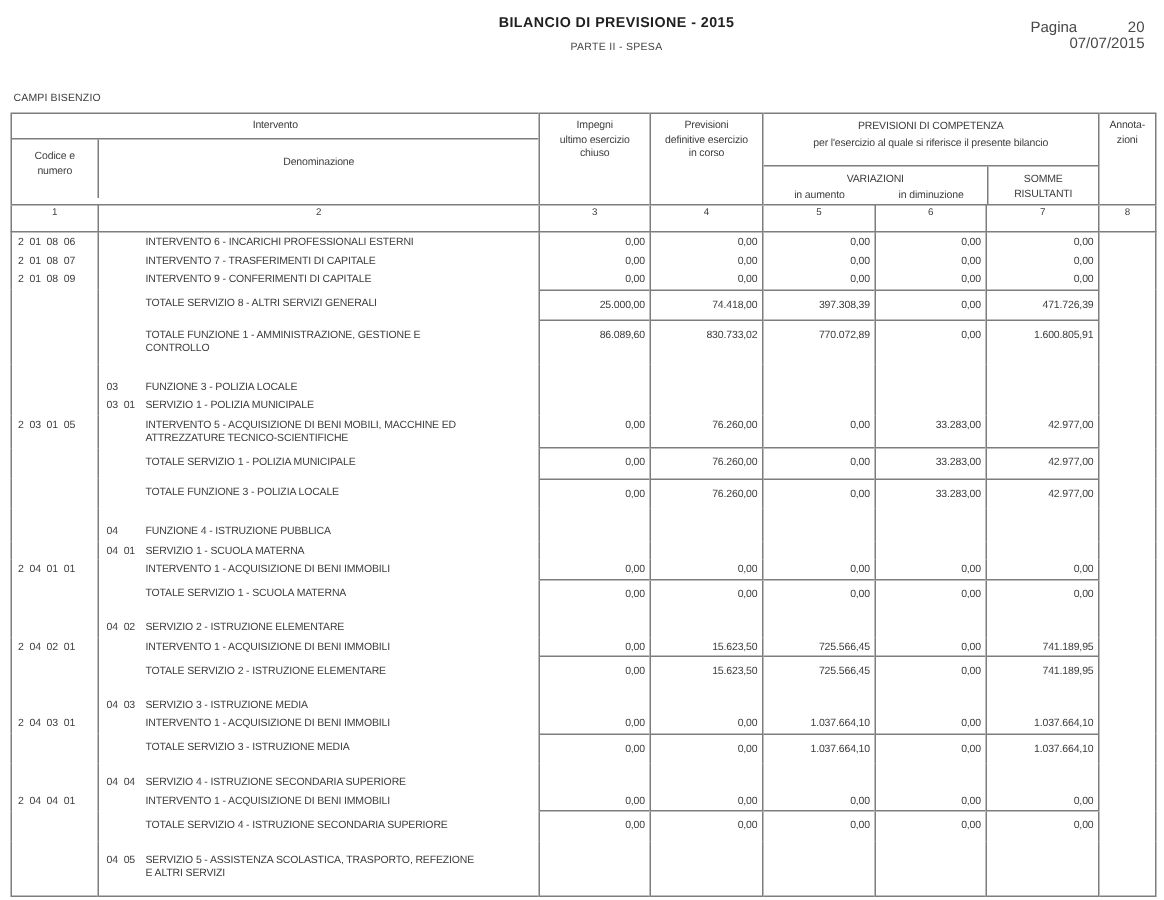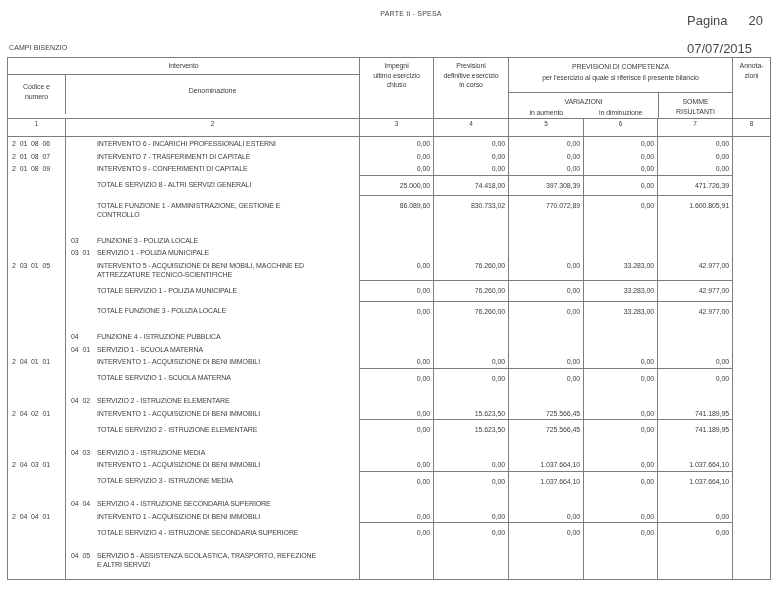--- a/index.html
+++ b/index.html
@@ -5,23 +5,23 @@
   html,body{margin:0;padding:0;}
   body{
     width:776px;height:600px;background:#ffffff;position:relative;
     font-family:"Liberation Sans","DejaVu Sans",sans-serif;color:#3d3d3d;
     -webkit-font-smoothing:antialiased;
   }
   
   .titles{margin:10px 0 0 46px;text-align:center;}
   .title{font-size:9.5px;font-weight:bold;color:#202020;letter-spacing:.3px;}
   .subtitle{font-size:7px;margin-top:7px;color:#474747;letter-spacing:.2px;}
-  .meta{position:absolute;top:13px;right:13px;width:76px;font-size:13px;color:#474747;}
+  .meta{position:absolute;top:13px;right:13px;width:76px;font-size:10px;color:#474747;}
   .meta-row1{display:flex;justify-content:space-between;}
-  .meta-date{text-align:left;margin-top:13px;}
+  .meta-date{text-align:right;}
   .entity{margin:27px 0 6px 9px;font-size:7px;letter-spacing:.1px;}
 
   
   table{
     border-collapse:collapse;table-layout:fixed;width:763px;margin-left:7px;
     border:1px solid #7d7d7d;
   }
   td{
     vertical-align:top;font-size:7px;line-height:9.5px;letter-spacing:-.1px;
     padding:0;border-left:1px solid #7d7d7d;border-right:1px solid #7d7d7d;
@@ -59,20 +59,21 @@
   tr.r-totale td.c-val{border-top:1px solid #7d7d7d;}
   tr.r-funzione td{padding-top:11px;}
   tr.r-servizio td{padding-top:8px;}
   tr.r-funzione + tr.r-servizio td{padding-top:2px;}
   tr:last-child td{padding-bottom:9px;}
 </style>
 </head>
 <body>
 
 <div class="titles">
+  <div class="title">BILANCIO DI PREVISIONE - 2015</div>
   <div class="subtitle">PARTE II - SPESA</div>
 </div>
 
 <div class="meta">
   <div class="meta-row1">
     <span>Pagina</span>
     <span>20</span>
   </div>
   <div class="meta-date">07/07/2015</div>
 </div>

